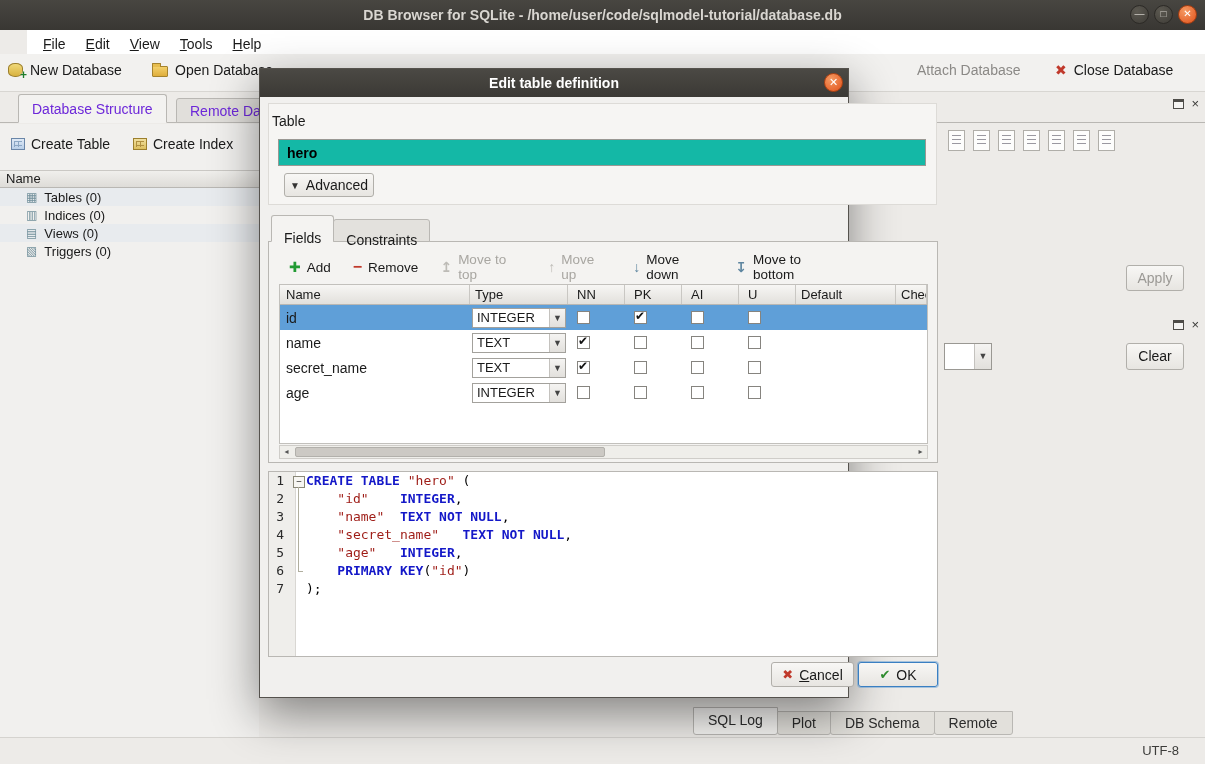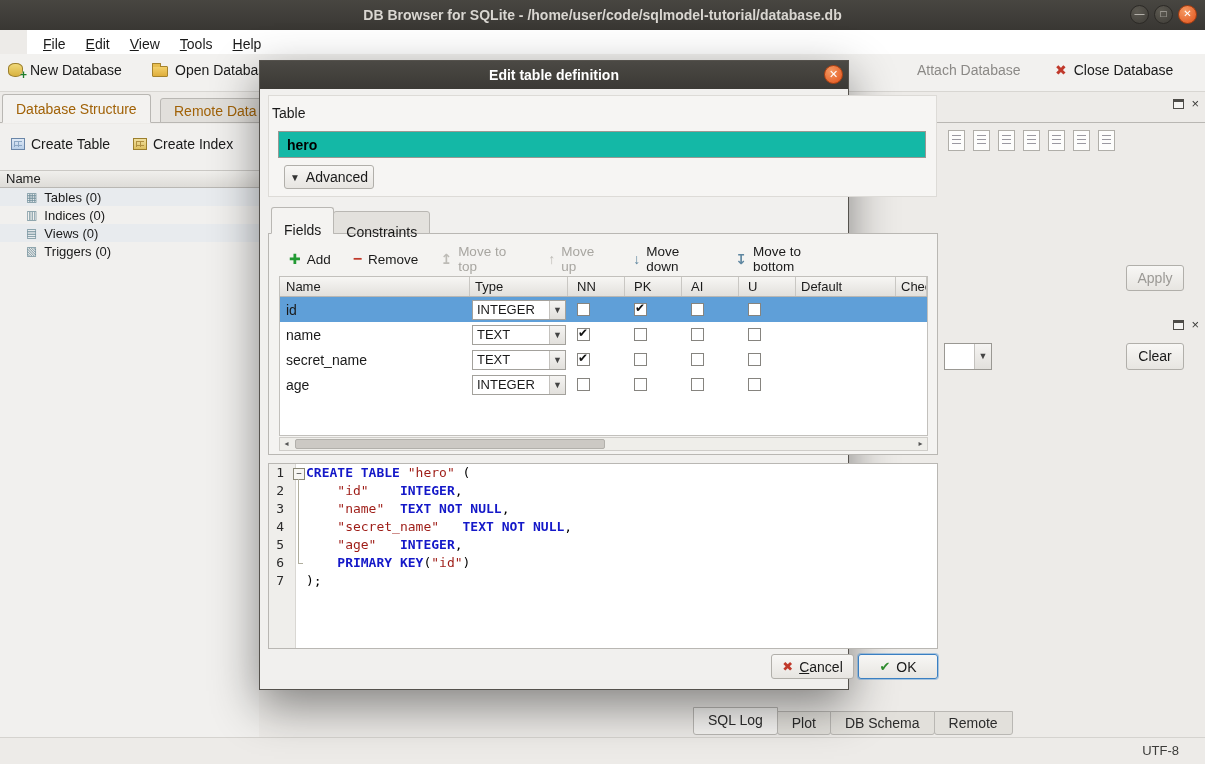--- a/index.html
+++ b/index.html
@@ -40,21 +40,21 @@
             background:#e7bd4e; border:1px solid #a5832e; border-bottom:none;
             border-radius:1px 1px 0 0; }
   .x-red { color:#c0392b; font-weight:bold; font-size:14px; }
   .dim-label { color:#8b8986; }
 
   
   .tabbar { position:absolute; left:0; top:92px; right:0; height:31px;
             border-bottom:1px solid #b9b7b3; }
   .tab { position:absolute; bottom:-1px; padding:0 13px; line-height:24px; height:25px;
          background:#e1dfdb; border:1px solid #b9b7b3; border-radius:3px 3px 0 0;
-         color:#a16207; }
+         color:#6d28d9;margin-left:16px; }
   .tab.active { background:#f3f2f0; height:29px; line-height:28px; border-bottom:1px solid #f3f2f0; }
 
   
   .left-panel { position:absolute; left:0; top:124px; width:259px; bottom:27px;
                 background:#f1f0ee; }
   .panel-btn { position:absolute; top:9px; display:flex; align-items:center; gap:6px;
                padding:3px 5px; }
   .tbl-ico { display:inline-block; width:14px; height:12px; border:1px solid #6a86a8;
              background:
                linear-gradient(#dfe9f5,#b9cfe8); position:relative; }
@@ -100,21 +100,21 @@
   .bottom-tabs { position:absolute; left:694px; top:706px; height:29px;
                  display:flex; align-items:flex-end; }
   .btab { background:#e2e0db; border:1px solid #b9b7b3; border-radius:0 0 3px 3px;
           padding:0 14px; height:24px; line-height:22px; margin-left:-1px; color:#2c2c2c; }
   .btab.active { background:#f6f5f3; height:28px; line-height:25px; }
   .statusbar { position:absolute; left:0; right:0; top:737px; height:27px;
                border-top:1px solid #d5d3cf; }
   .enc { position:absolute; right:26px; top:5px; color:#3c3c3a; font-size:13px; }
 
   
-  .dialog { position:absolute; left:259px; top:60px; width:590px; height:630px;
+  .dialog { position:absolute; left:259px; top:68px; width:590px; height:630px;
             background:#f1f0ee; border:1px solid #55524d; z-index:50;
             box-shadow:0 16px 44px rgba(0,0,0,.45); }
   .dlg-title { height:28px; background:linear-gradient(#4b4944,#3b3935);
                display:flex; align-items:center; justify-content:center;
                color:#fff; font-weight:bold; position:relative; }
   .dlg-close { position:absolute; right:5px; top:4px; width:19px; height:19px;
                border-radius:50%; background:radial-gradient(circle at 35% 30%,#f49a63,#e2521a);
                border:1px solid #b34312; color:#fff; font-size:11px; line-height:16px;
                text-align:center; }
   .table-frame { position:absolute; left:8px; top:34px; width:669px; height:102px;

